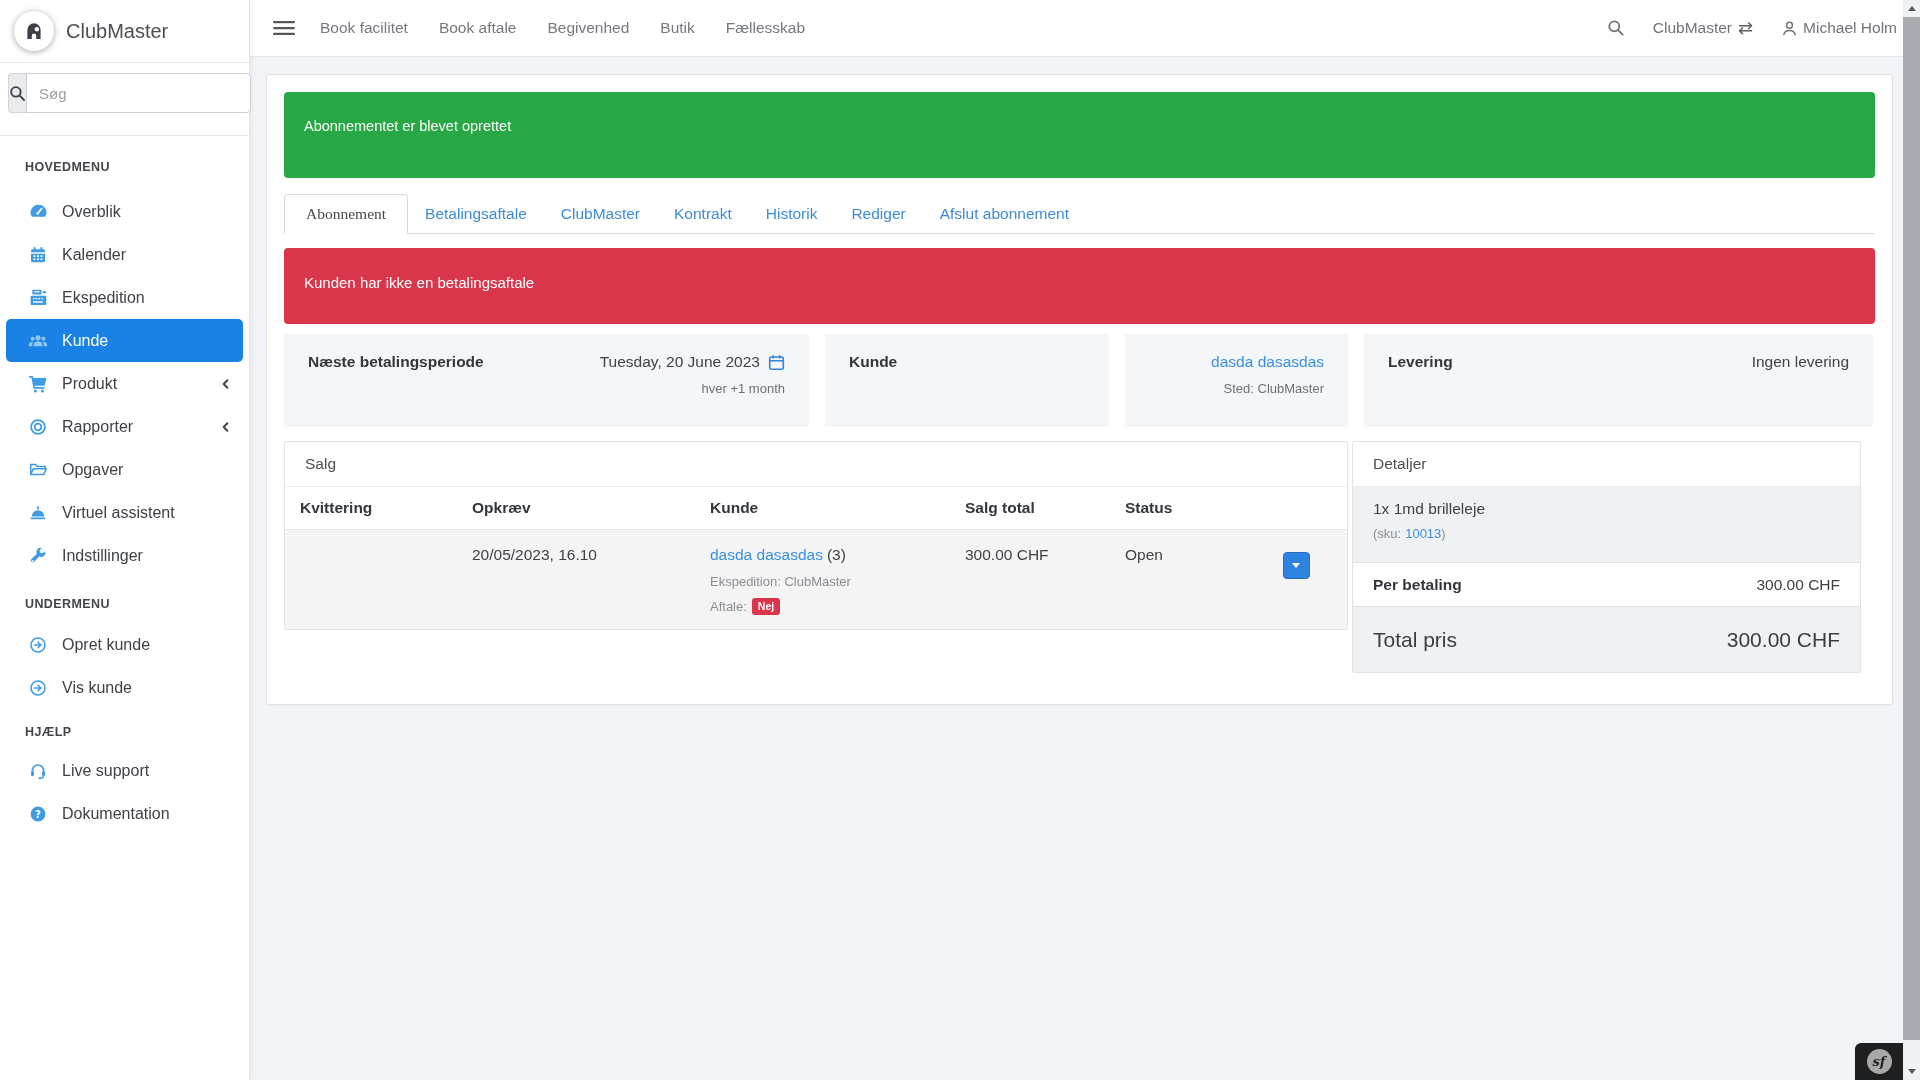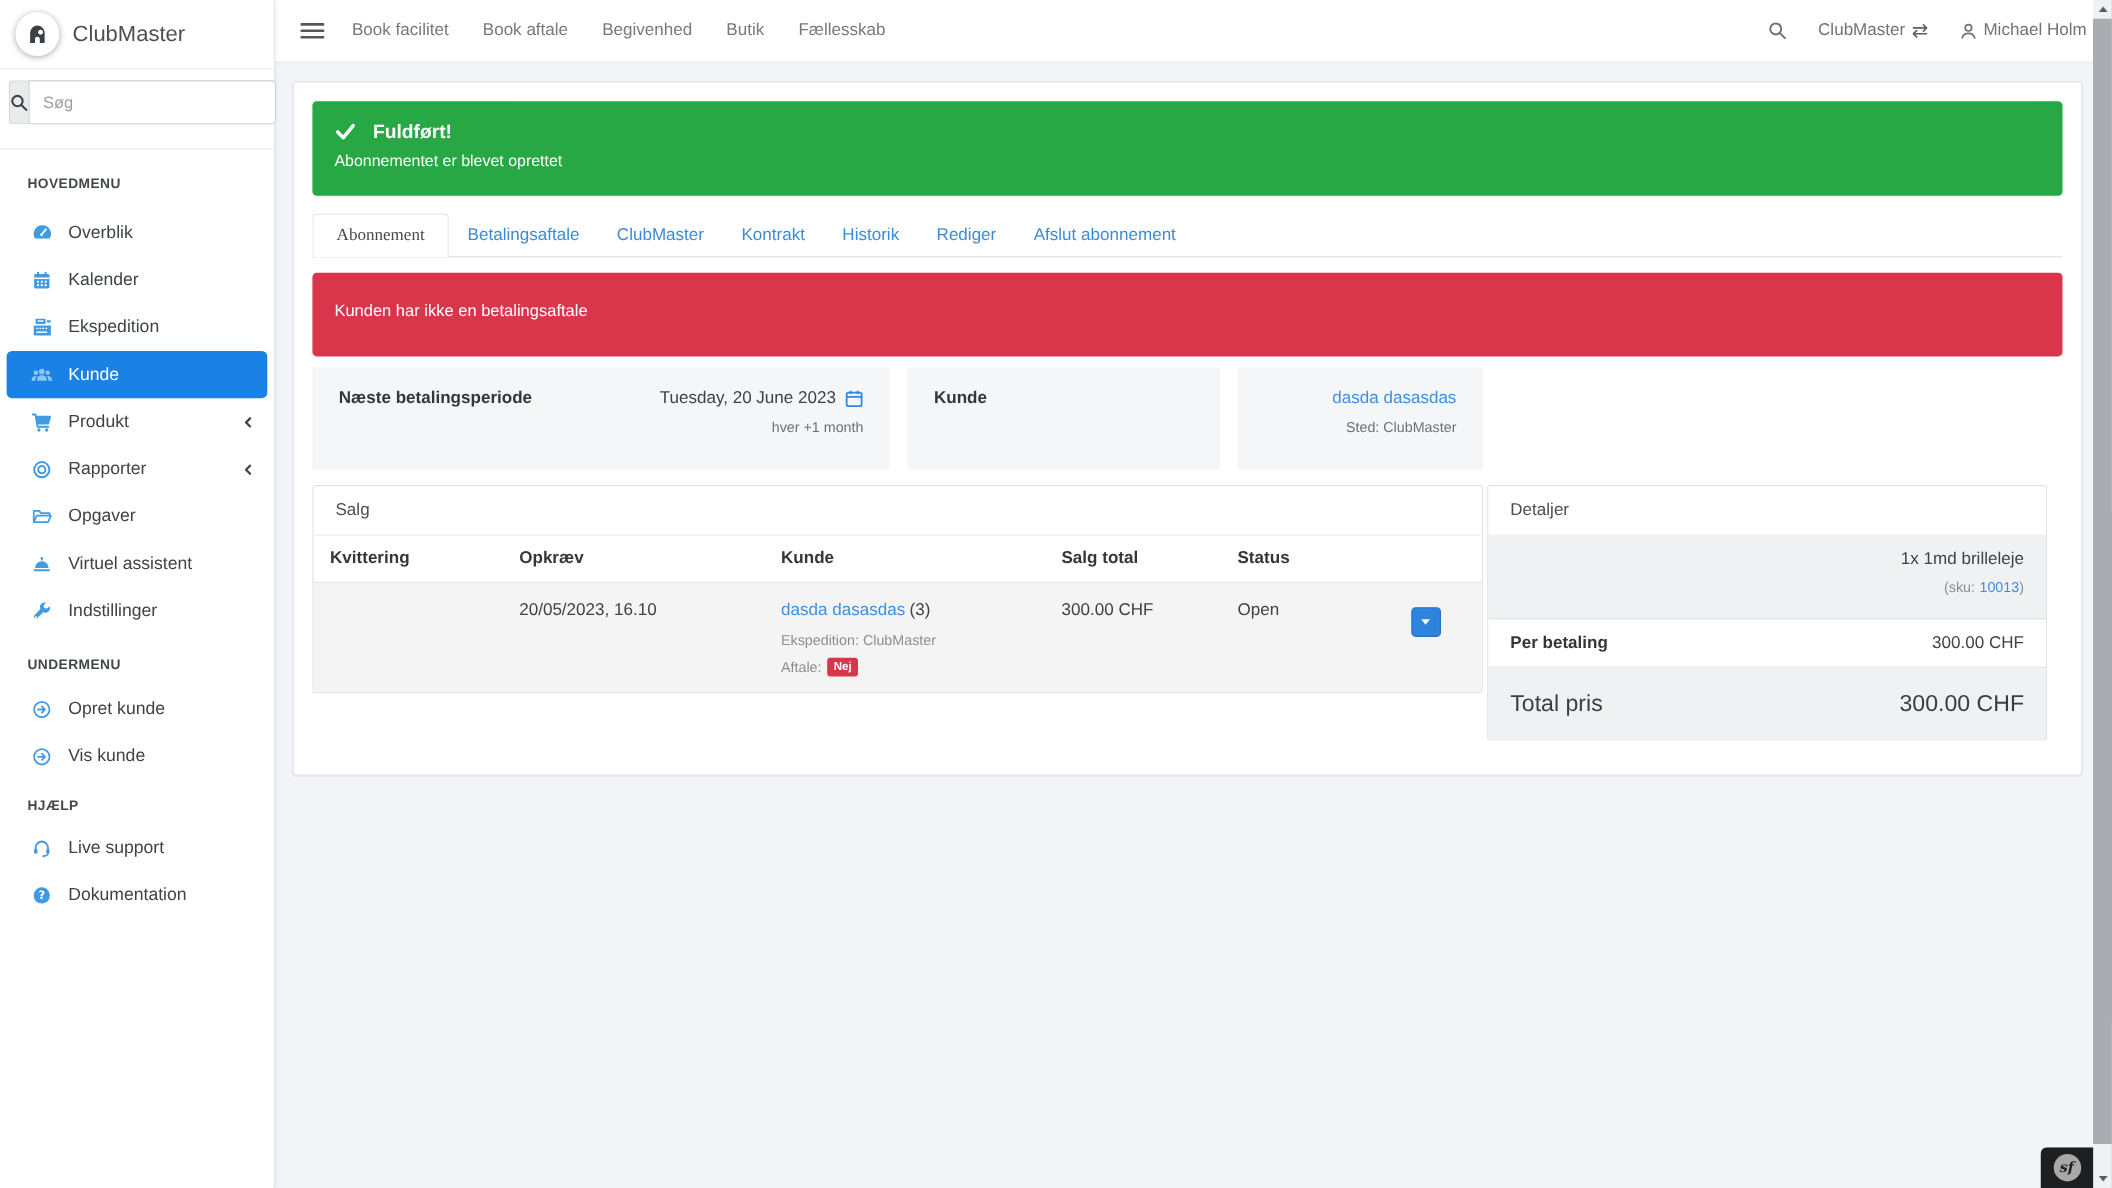--- a/index.html
+++ b/index.html
@@ -71,21 +71,21 @@
   table.sales { width:100%; border-collapse:collapse; font-size:15.5px; }
   table.sales th { text-align:left; padding:12px 10px 12px 15px; font-weight:bold; color:#33373c; border-bottom:1px solid #e4e6e9; }
   table.sales td { vertical-align:top; padding:16px 10px 14px 15px; color:#3e4247; background:#f4f4f5; }
   .k-suffix { margin-left:4px; }
   .k-sub { margin-top:10px; font-size:13px; color:#8a8e93; }
   .k-aftale { margin-top:9px; font-size:13px; color:#8a8e93; display:flex; align-items:center; }
   .badge-nej { background:#d9364c; color:#fff; font-size:10.5px; font-weight:bold; padding:2px 6px 3px; border-radius:3px; margin-left:5px; }
   .dd-btn { width:27px; height:27px; background:#2e83de; border:1px solid #2270c8; border-radius:4px; display:flex; align-items:center; justify-content:center; cursor:pointer; margin:6px auto 0; }
   .caret-down { width:0; height:0; border-left:4px solid transparent; border-right:4px solid transparent; border-top:5px solid #fff; }
 
-  .d-row1 { background:#f0f1f3; padding:13px 20px; text-align:right; border-bottom:1px solid #dfe2e5; height:76px; }
+  .d-row1 { background:#f0f1f3; padding:13px 20px; border-bottom:1px solid #dfe2e5; height:76px; }
   .d-item { font-size:15.5px; color:#3e4247; }
   .d-sku { margin-top:8px; font-size:13px; color:#8a8e93; }
   .d-sku a { margin-left:4px; }
   .d-row2 { padding:12px 20px; display:flex; justify-content:space-between; border-bottom:1px solid #dfe2e5; height:44px; align-items:center; }
   .d-row2 .lbl { font-size:15.5px; font-weight:bold; color:#33373c; }
   .d-row2 .val { font-size:15.5px; color:#3e4247; }
   .d-row3 { background:#f0f1f3; padding:15px 20px; display:flex; justify-content:space-between; align-items:center; height:65px; }
   .d-row3 .lbl, .d-row3 .val { font-size:21px; color:#3a3e43; }
 
   
@@ -328,26 +328,20 @@
               <path d="M2.8 16c.6-3.2 3-5 6.2-5s5.6 1.8 6.2 5" fill="none" stroke="#6f7378" stroke-width="1.6"></path>
             </svg>
           <span>Michael Holm</span>
         </span>
       </div>
     </div>
 
     <div class="content-card">
 
       <div class="alert-success">
-        <div class="as-title-row">
-          <svg width="20" height="17" viewBox="0 0 20 18">
-              <path d="M2.5 9.5 8 15 17.5 3.5" fill="none" stroke="#fff" stroke-width="3.4" stroke-linecap="round" stroke-linejoin="round"></path>
-            </svg>
-          <span class="as-title">Fuldført!</span>
-        </div>
         <div class="as-sub">Abonnementet er blevet oprettet</div>
       </div>
 
       <div class="tabs">
         <div class="tab active">Abonnement</div>
         <div class="tab">Betalingsaftale</div>
         <div class="tab">ClubMaster</div>
         <div class="tab">Kontrakt</div>
         <div class="tab">Historik</div>
         <div class="tab">Rediger</div>
@@ -369,20 +363,24 @@
             </span>
             <span class="ib-sub">hver +1 month</span>
           </span>
         </div>
         <div class="info-box ib-b">
           <span class="ib-label">Kunde</span>
         </div>
         <div class="info-box ib-c">
           <a class="blue-link">dasda dasasdas</a>
           <div class="ib-sub">Sted: ClubMaster</div>
+        </div>
+        <div class="info-box ib-d">
+          <span class="ib-label">Levering</span>
+          <span class="ib-value">Ingen levering</span>
         </div>
       </div>
 
       <div class="cards-row">
 
         <div class="panel panel-sales">
           <div class="panel-header">Salg</div>
           <table class="sales">
             <colgroup>
                 <col style="width:172px">

